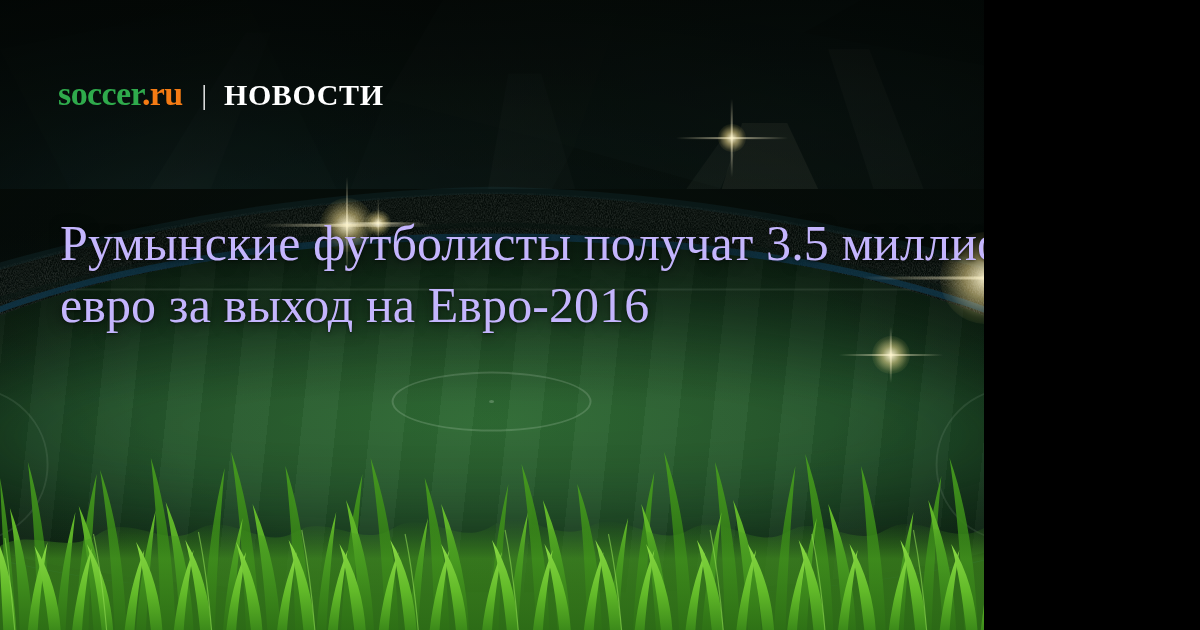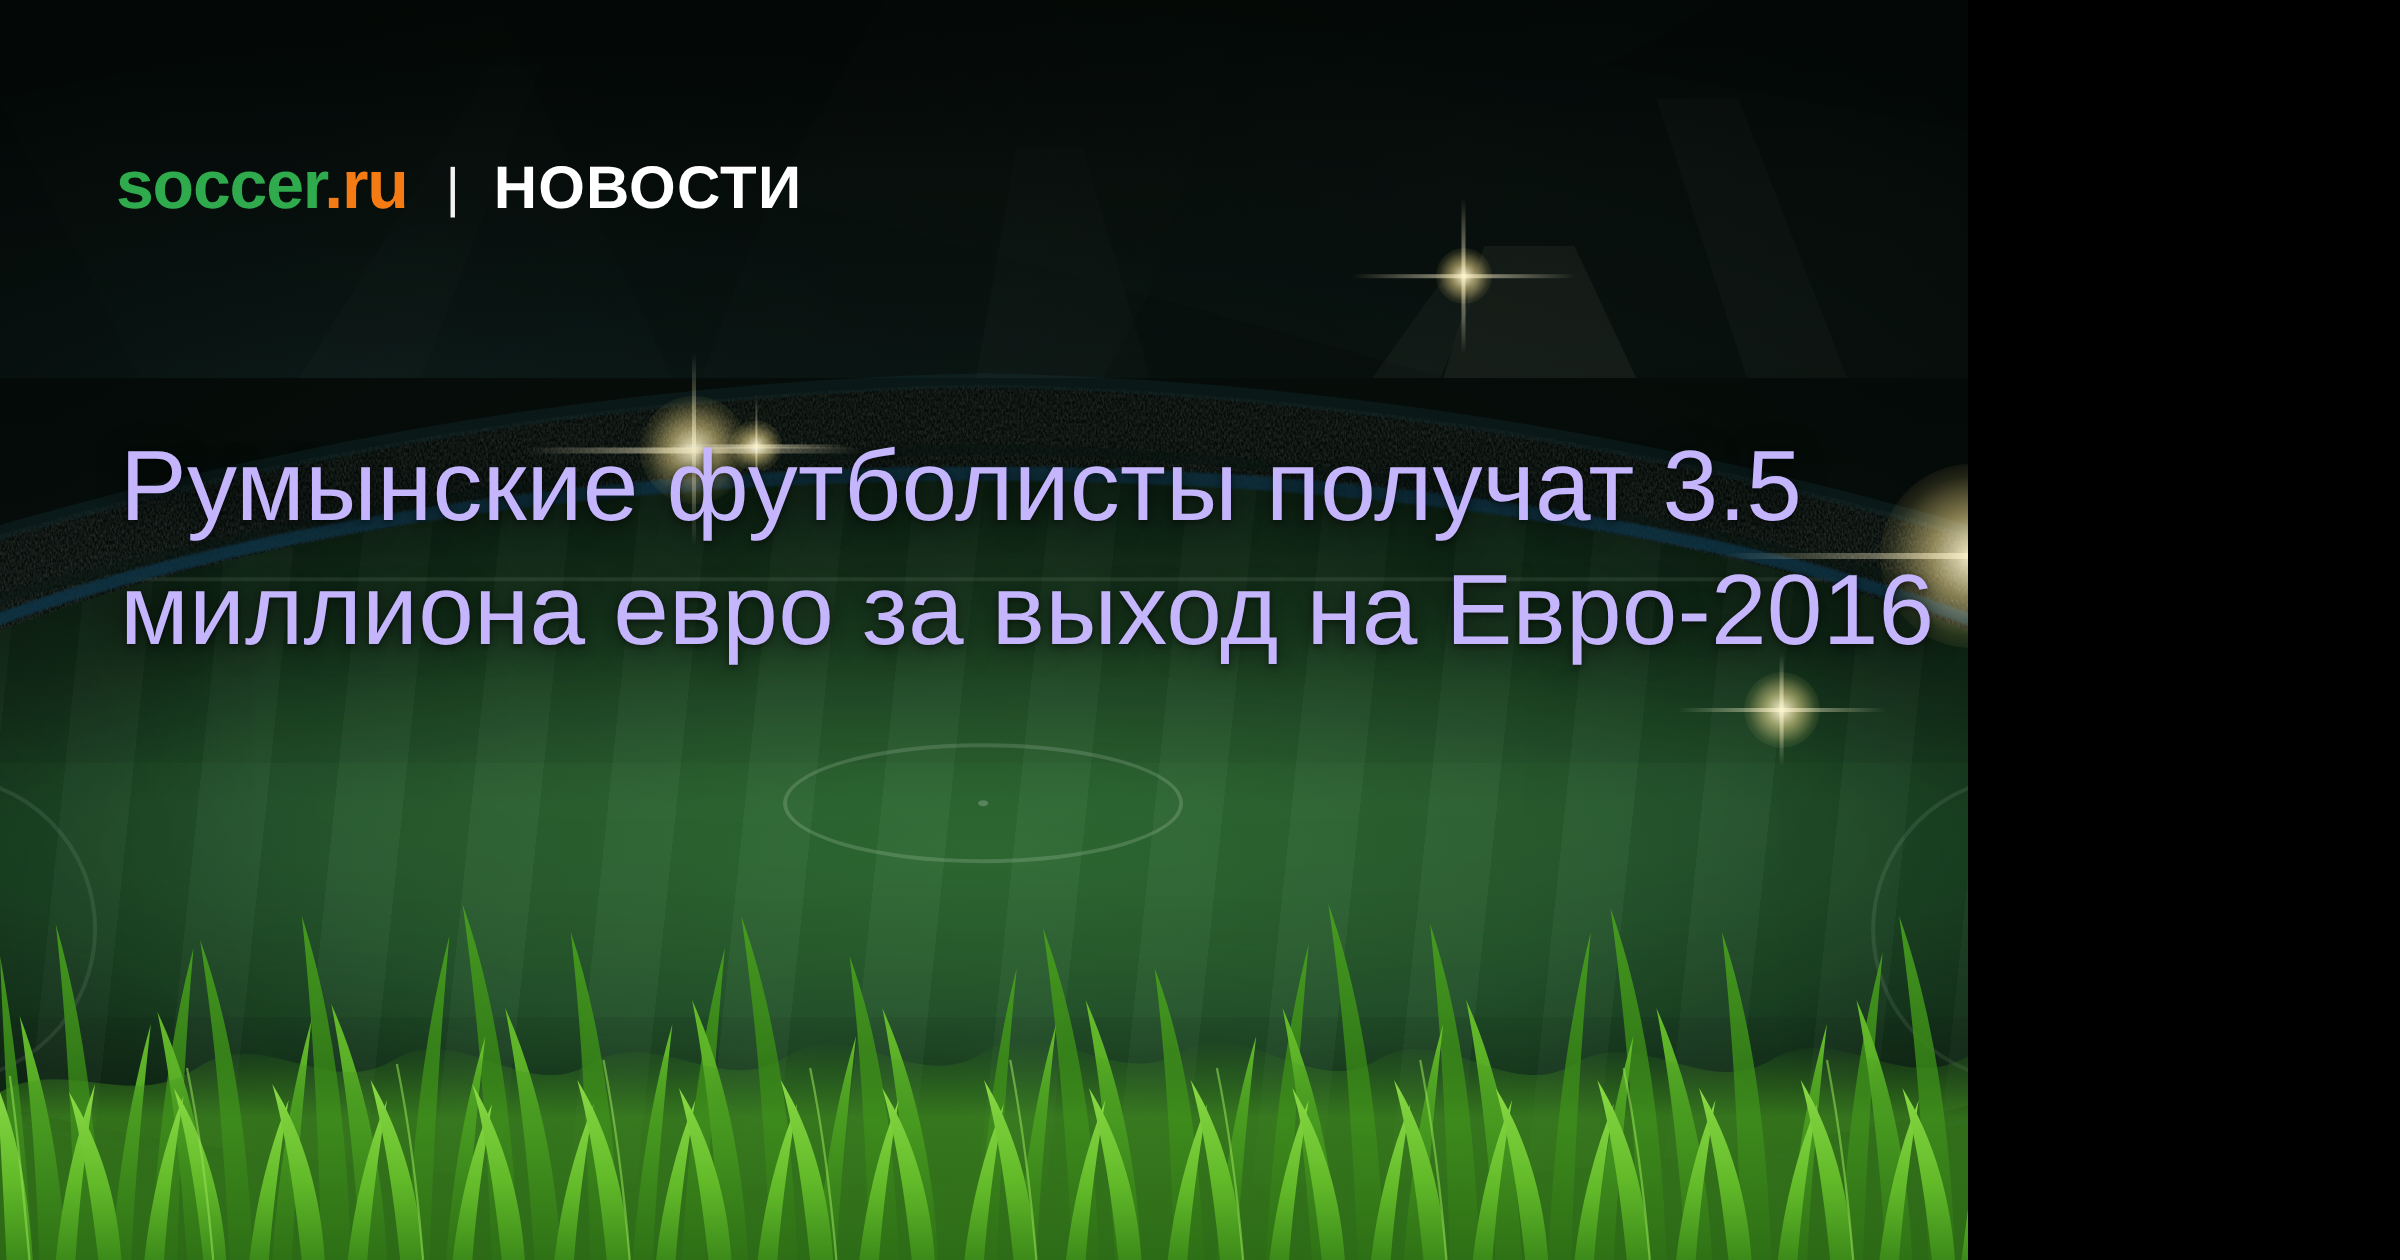--- a/index.html
+++ b/index.html
@@ -7,21 +7,21 @@
     margin: 0;
     padding: 0;
     background: #000;
   }
   .canvas {
     position: relative;
     width: 984px;
     height: 630px;
     overflow: hidden;
     background: #081109;
-    font-family: Liberation Sans, sans-serif;
+    font-family: Liberation Serif, serif;
     -webkit-font-smoothing: antialiased;
   }
 
   
   .bg-layer {
     position: absolute;
     inset: 0;
     pointer-events: none;
   }
 

